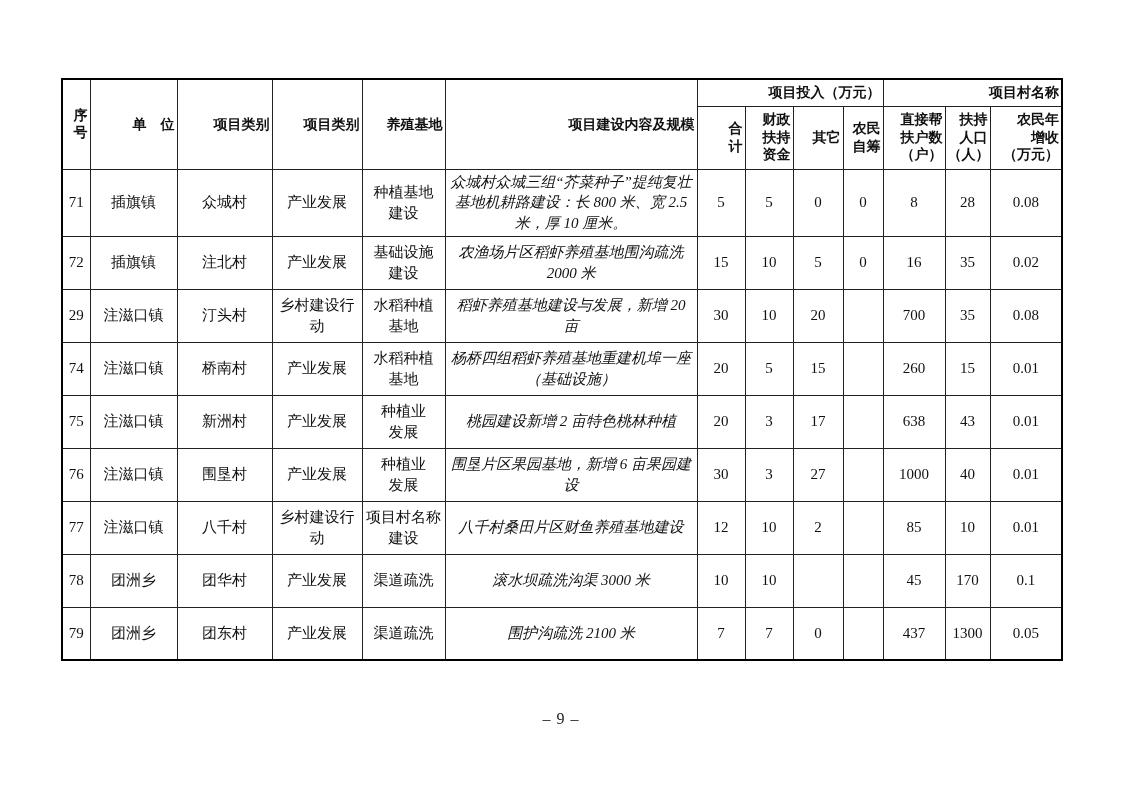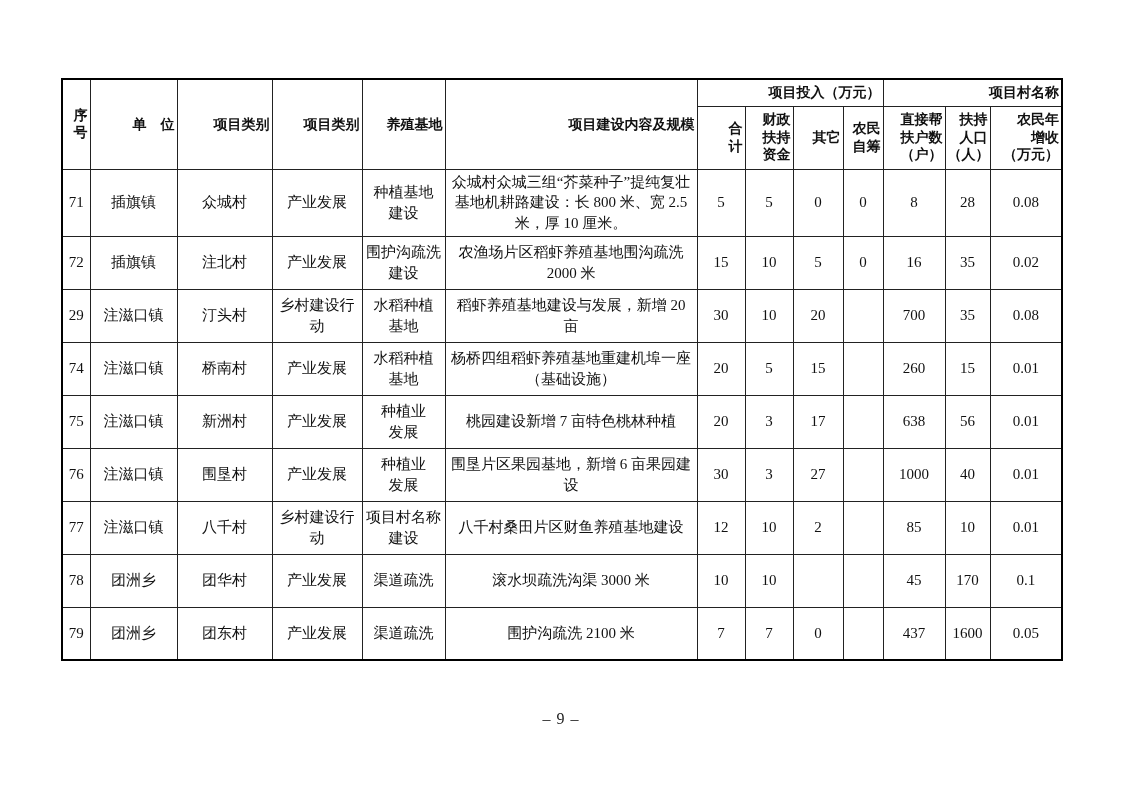--- a/index.html
+++ b/index.html
@@ -49,20 +49,21 @@
     font-size: 15px;
     line-height: 1.35;
     white-space: pre-line;
   }
   tbody tr { height: 53px; }
   tbody tr:first-child { height: 67px; }
   td.col-content {
     text-align: left;
     padding: 2px 8px;
     line-height: 1.5;
+    font-style: italic;
   }
   .page-footer {
     position: absolute;
     left: 0;
     top: 710px;
     width: 1122px;
     text-align: center;
     font-size: 16px;
     letter-spacing: 1px;
     color: #222222;
@@ -136,21 +137,21 @@
           <td class="col-self">0</td>
           <td class="col-households">8</td>
           <td class="col-population">28</td>
           <td class="col-income">0.08</td>
         </tr>
         <tr>
           <td class="col-seq">72</td>
           <td class="col-unit">插旗镇</td>
           <td class="col-village">注北村</td>
           <td class="col-category">产业发展</td>
-          <td class="col-name">围护沟疏洗
+          <td class="col-name">基础设施
 建设</td>
           <td class="col-content">农渔场片区稻虾养殖基地围沟疏洗 2000 米</td>
           <td class="col-total">15</td>
           <td class="col-fiscal">10</td>
           <td class="col-other">5</td>
           <td class="col-self">0</td>
           <td class="col-households">16</td>
           <td class="col-population">35</td>
           <td class="col-income">0.02</td>
         </tr>
@@ -186,27 +187,27 @@
           <td class="col-population">15</td>
           <td class="col-income">0.01</td>
         </tr>
         <tr>
           <td class="col-seq">75</td>
           <td class="col-unit">注滋口镇</td>
           <td class="col-village">新洲村</td>
           <td class="col-category">产业发展</td>
           <td class="col-name">种植业
 发展</td>
-          <td class="col-content">桃园建设新增 7 亩特色桃林种植</td>
+          <td class="col-content">桃园建设新增 2 亩特色桃林种植</td>
           <td class="col-total">20</td>
           <td class="col-fiscal">3</td>
           <td class="col-other">17</td>
           <td class="col-self"></td>
           <td class="col-households">638</td>
-          <td class="col-population">56</td>
+          <td class="col-population">43</td>
           <td class="col-income">0.01</td>
         </tr>
         <tr>
           <td class="col-seq">76</td>
           <td class="col-unit">注滋口镇</td>
           <td class="col-village">围垦村</td>
           <td class="col-category">产业发展</td>
           <td class="col-name">种植业
 发展</td>
           <td class="col-content">围垦片区果园基地，新增 6 亩果园建设</td>
@@ -254,21 +255,21 @@
           <td class="col-unit">团洲乡</td>
           <td class="col-village">团东村</td>
           <td class="col-category">产业发展</td>
           <td class="col-name">渠道疏洗</td>
           <td class="col-content">围护沟疏洗 2100 米</td>
           <td class="col-total">7</td>
           <td class="col-fiscal">7</td>
           <td class="col-other">0</td>
           <td class="col-self"></td>
           <td class="col-households">437</td>
-          <td class="col-population">1600</td>
+          <td class="col-population">1300</td>
           <td class="col-income">0.05</td>
         </tr>
       </tbody>
   </table>
 
   <div class="page-footer">– 9 –</div>
 
 </div>
 
 </body></html>

